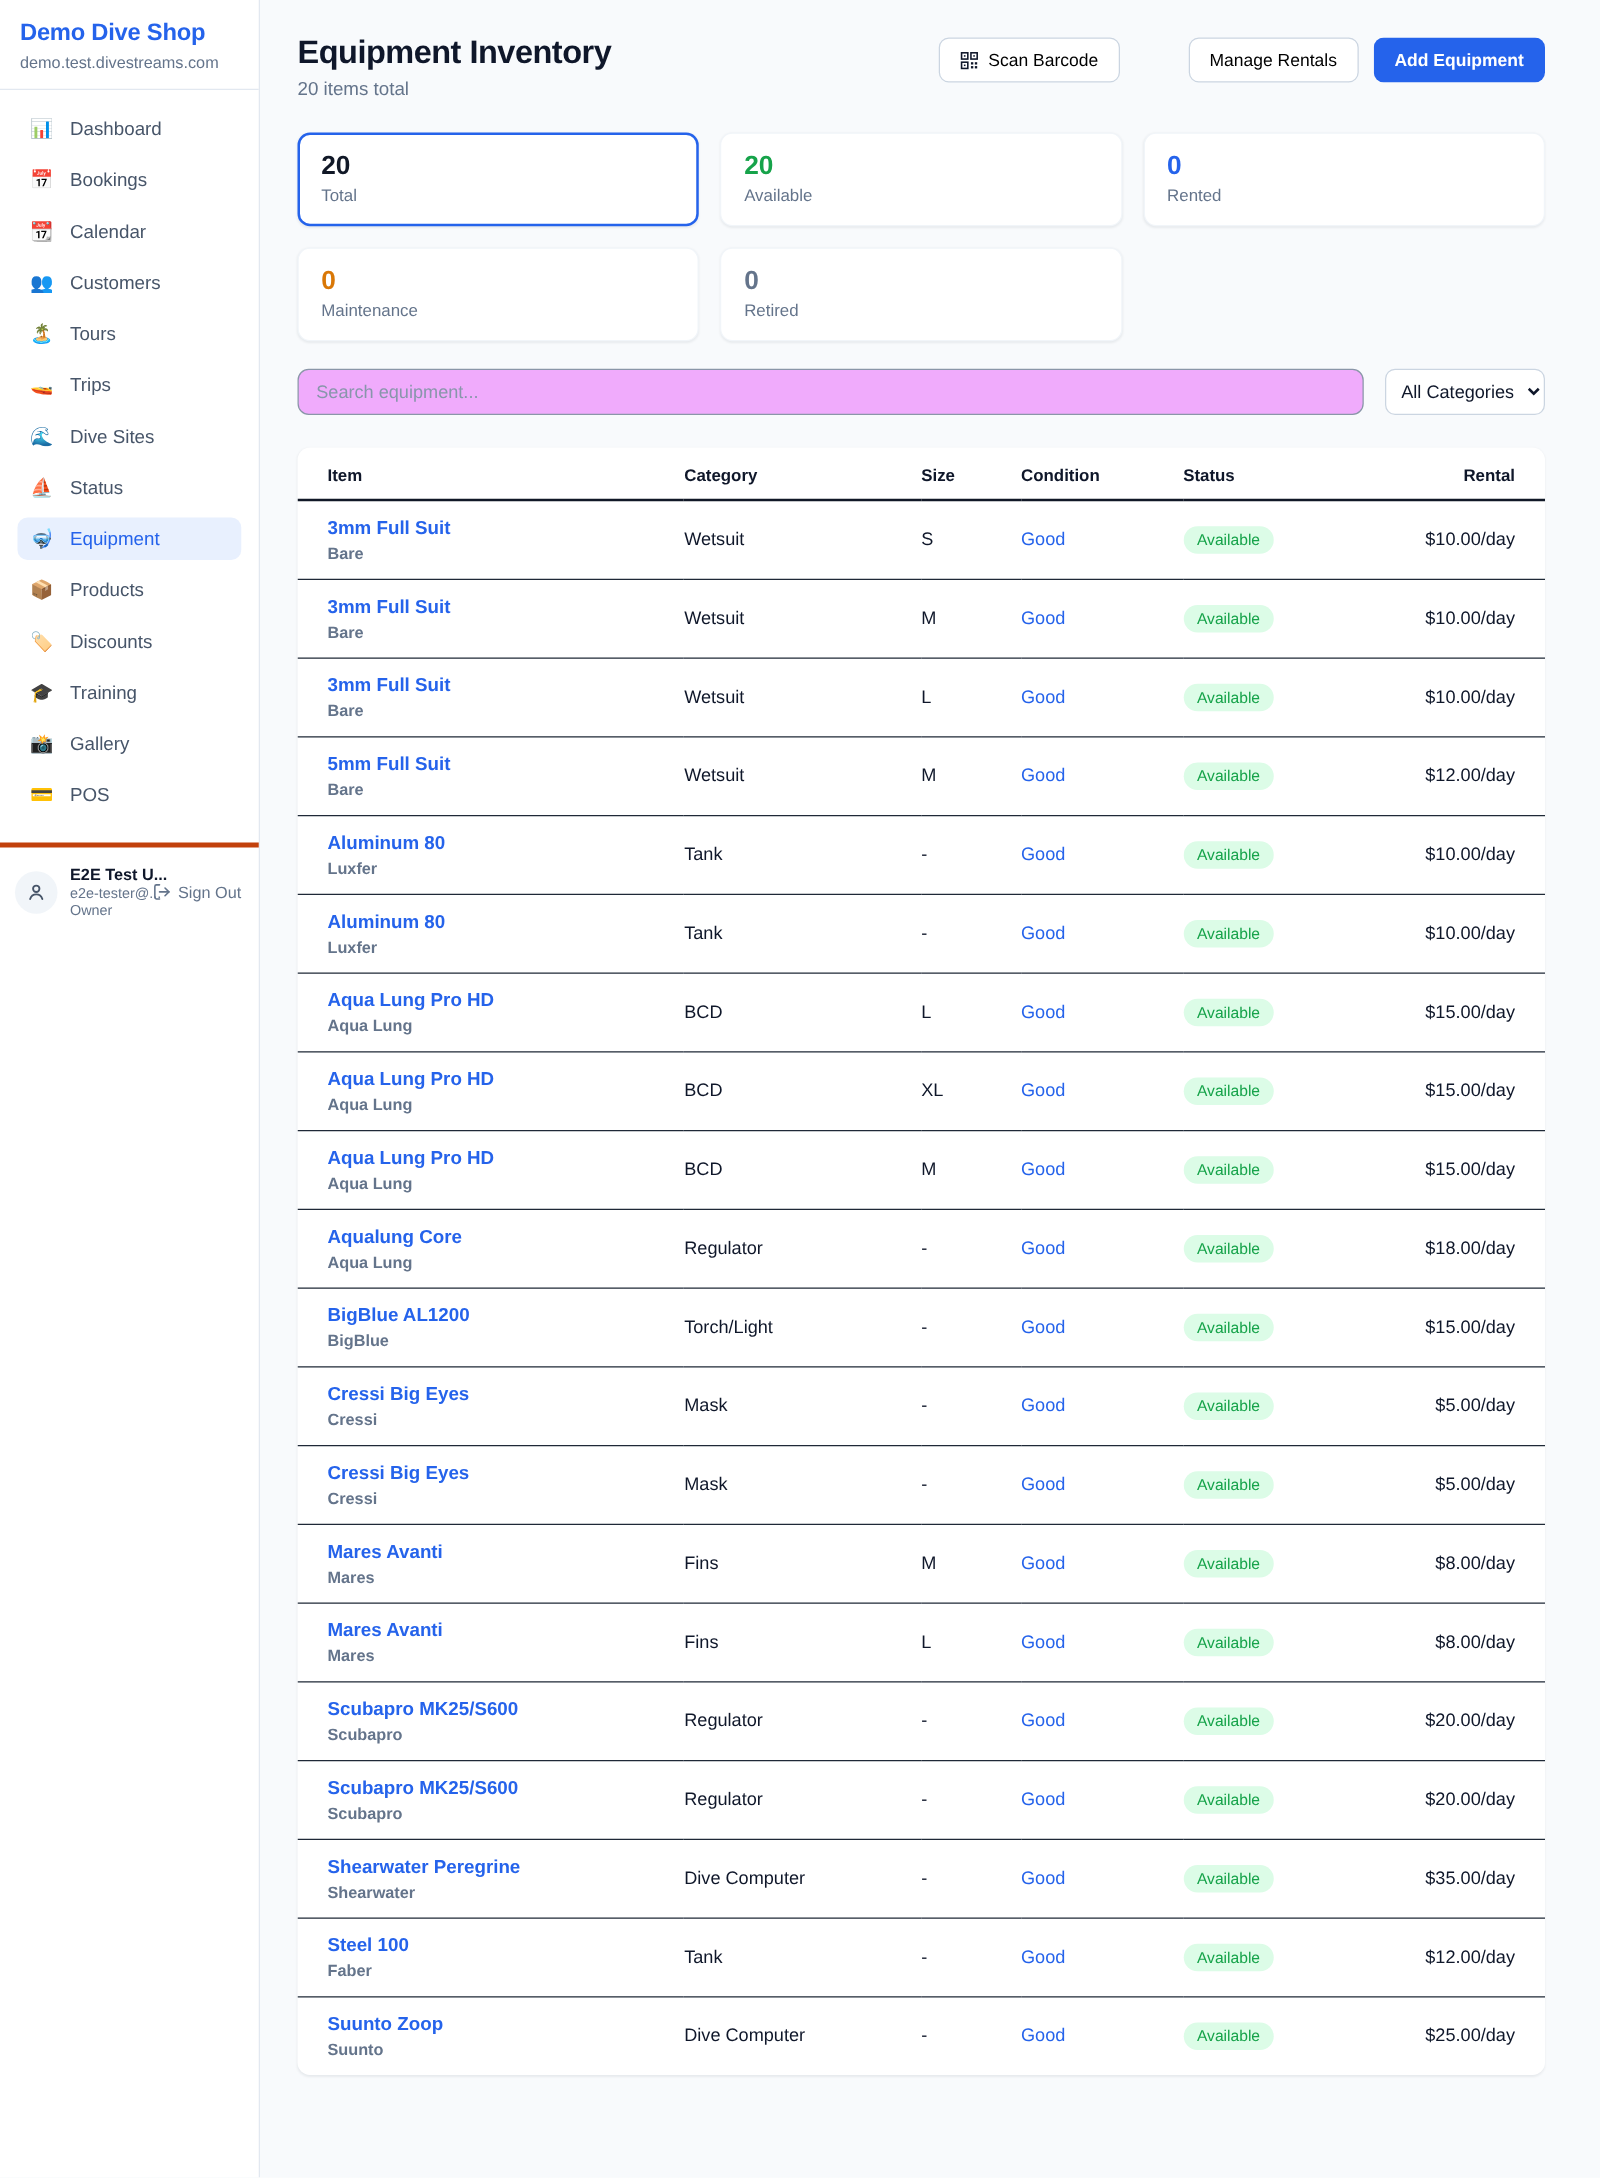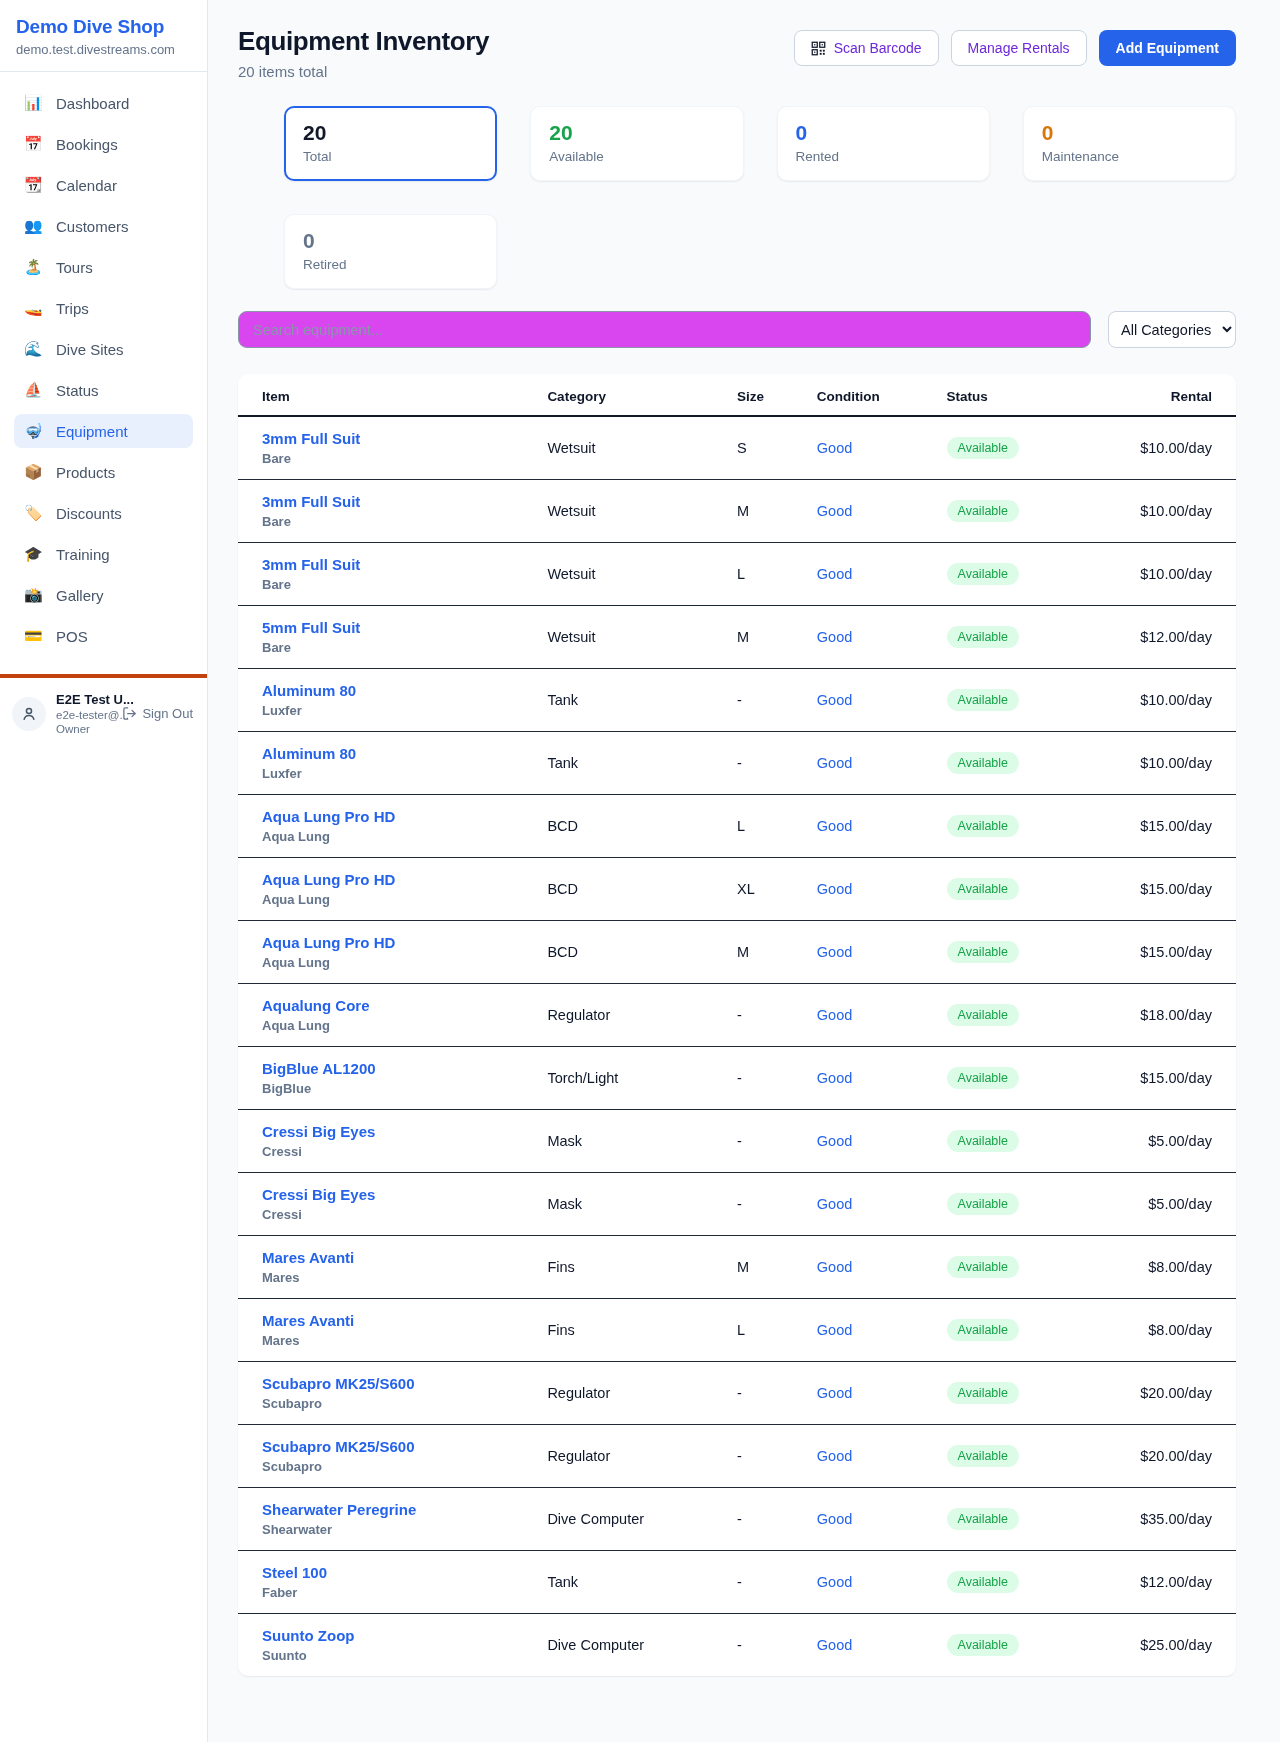--- a/index.html
+++ b/index.html
@@ -22,38 +22,38 @@
   .user-email, .user-role { font-size:11.5px; color:#64748b; margin-top:2px; white-space:nowrap; }
   .signout { display:flex; align-items:center; gap:5px; color:#64748b; font-size:13px; cursor:pointer; flex-shrink:0; padding-right:2px; }
 
   
   .main { flex:1; padding:26px 44px 40px 30px; min-width:0; }
   .page-head { display:flex; justify-content:space-between; align-items:flex-start; }
   .page-title { font-size:26px; font-weight:bold; color:#0f172a; letter-spacing:-0.4px; }
   .page-sub { font-size:15px; color:#64748b; margin-top:6px; }
   .head-actions { display:flex; gap:12px; padding-top:4px; }
   .btn { display:inline-flex; align-items:center; gap:8px; height:36px; padding:0 16px; border-radius:8px; font-size:14px; font-weight:500; cursor:pointer; border:1px solid transparent; background:#fff; }
-  .btn-outline { border-color:#cbd5e1; color:#6d28d9; }
+  .btn-outline { border-color:#cbd5e1; color:#000000;margin-left:43px; }
   .btn-primary { background:#2563eb; color:#ffffff; font-weight:600; }
 
   
-  .stats { display:grid; grid-template-columns:repeat(4,1fr); gap:33px; margin-top:26px;margin-left:46px; }
+  .stats { display:grid; grid-template-columns:repeat(3,1fr); gap:17px; margin-top:26px; }
   .stat-card { background:#fff; border-radius:10px; padding:14px 18px 16px; box-shadow:0 1px 2px rgba(15,23,42,.07); border:1px solid #f1f5f9; cursor:pointer; }
   .stat-card[data-selected="true"] { border:2px solid #2563eb; padding:13px 17px 15px; }
   .stat-value { font-size:21px; font-weight:bold; }
   .stat-value[data-tone="dark"]   { color:#111827; }
   .stat-value[data-tone="green"]  { color:#16a34a; }
   .stat-value[data-tone="blue"]   { color:#2563eb; }
   .stat-value[data-tone="orange"] { color:#d97706; }
   .stat-value[data-tone="gray"]   { color:#64748b; }
   .stat-label { font-size:13.5px; color:#64748b; margin-top:4px; }
 
   
   .filter-row { display:flex; gap:17px; margin-top:22px; }
-  .search-input { flex:1; height:37px; border:1px solid #8a96a8; border-radius:9px; padding:0 14px; font-size:14.5px; font-family:inherit; color:#0f172a; background:#d946ef; }
+  .search-input { flex:1; height:37px; border:1px solid #8a96a8; border-radius:9px; padding:0 14px; font-size:14.5px; font-family:inherit; color:#0f172a; background:#f0abfc; }
   .search-input::placeholder { color:#8896ab; }
   .category-select { width:128px; height:37px; border:1px solid #cbd5e1; border-radius:8px; background:#fff; font-size:14.5px; font-family:inherit; color:#0f172a; padding:0 8px; }
 
   
   .table-card { margin-top:26px; background:#fff; border-radius:10px; box-shadow:0 1px 2px rgba(15,23,42,.07); overflow:hidden; }
   table { width:100%; border-collapse:collapse; }
   th { text-align:left; font-size:13.5px; font-weight:bold; color:#0f172a; padding:15px 0 11px; border-bottom:2px solid #111827; }
   th:first-child { padding-left:24px; width:31%; }
   th.col-category { width:19%; }
   th.col-size { width:8%; }

